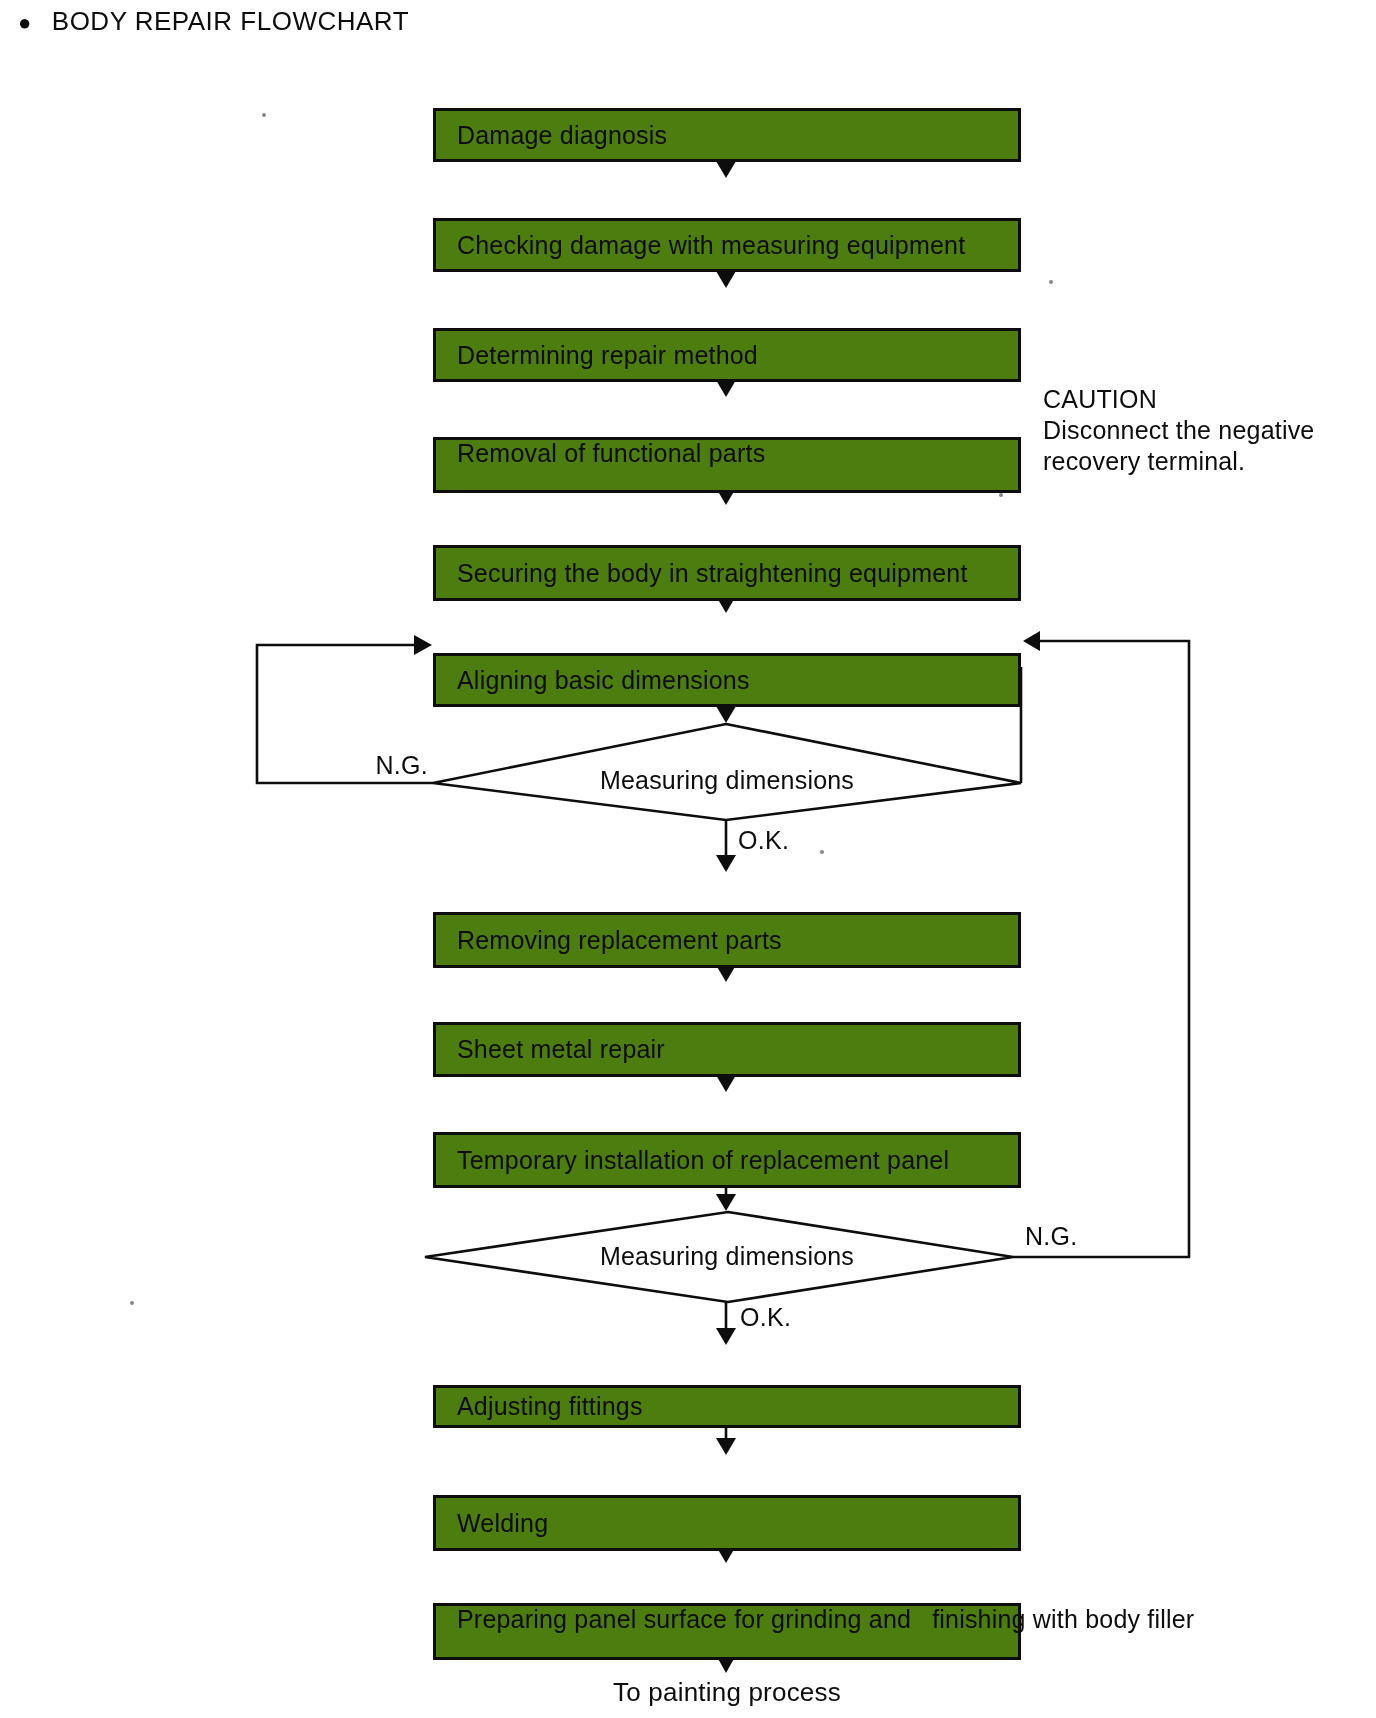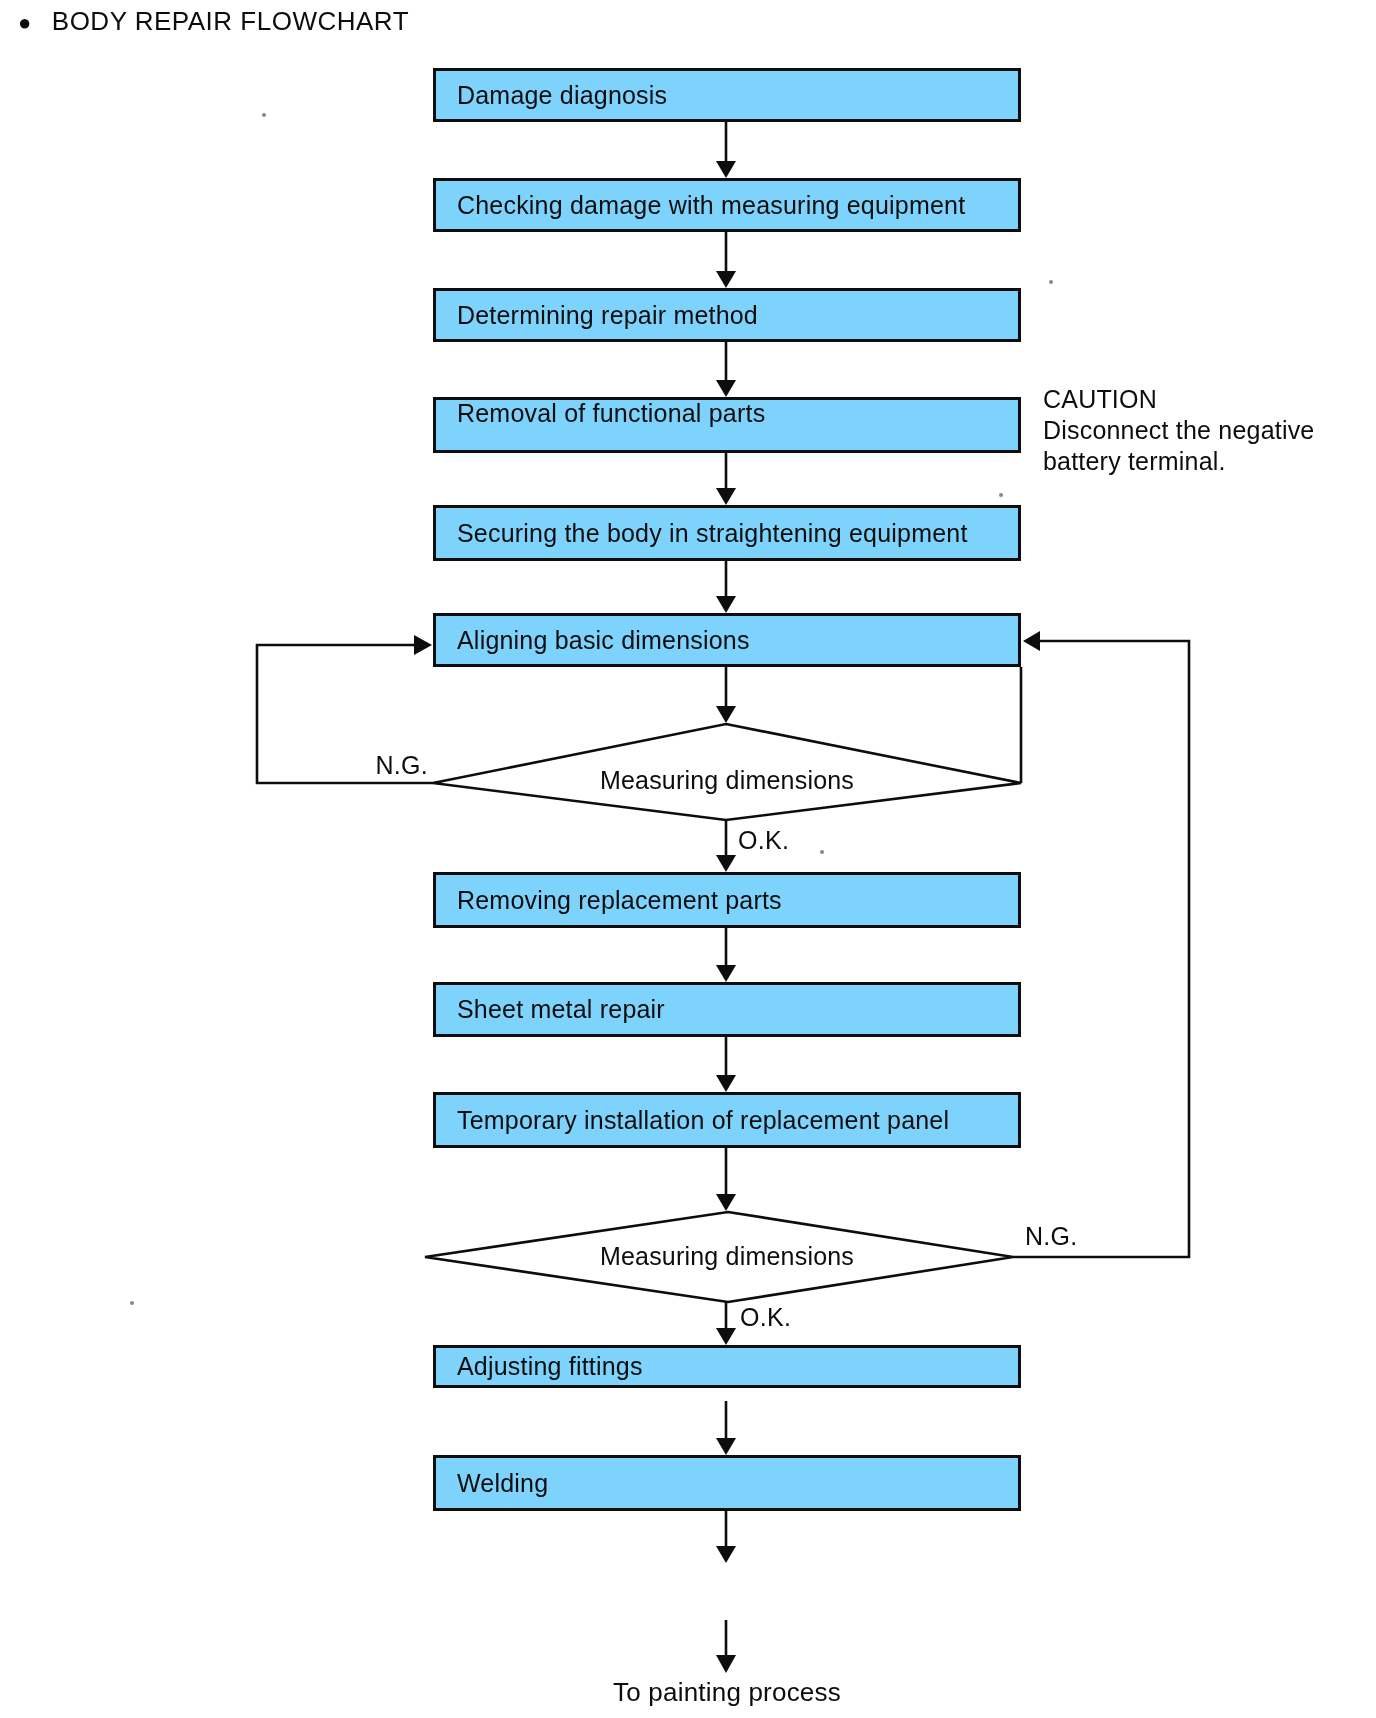--- a/index.html
+++ b/index.html
@@ -36,23 +36,24 @@
     font-size: 22px;
     line-height: 1;
     transform: translateY(1px);
   }
   .pbox {
     position: absolute;
     left: 433px;
     width: 588px;
     border: 3px solid #0d0d0d;
     box-sizing: border-box;
-    background: #7dd3fc;
+    background: #4d7c0f;
     display: flex;
     align-items: center;
+    margin-top: 40px;
   }
   .pbox .ptext {
     display: block;
     padding-left: 21px;
     font-size: 25px;
     letter-spacing: 0.2px;
     white-space: nowrap;
   }
   .pbox.two-line {
     flex-direction: row;
@@ -204,34 +205,38 @@
   </div>
 
   <div class="pbox" style="top:1345px;height:43px">
     <span class="ptext">Adjusting fittings</span>
   </div>
 
   <div class="pbox" style="top:1455px;height:56px">
     <span class="ptext">Welding</span>
   </div>
 
+  <div class="pbox two-line" style="top:1563px;height:57px">
+    <span class="ptext">Preparing panel surface for grinding and</span>
+    <span class="ptext">finishing with body filler</span>
+  </div>
 
   <div class="dlabel" style="top:766px">Measuring dimensions</div>
   <div class="dlabel" style="top:1242px">Measuring dimensions</div>
 
   <div class="elabel right-align" style="left:352px;top:751px;width:76px">N.G.</div>
   <div class="elabel" style="left:738px;top:826px">O.K.</div>
   <div class="elabel" style="left:1025px;top:1222px">N.G.</div>
   <div class="elabel" style="left:740px;top:1303px">O.K.</div>
 
 
   <div class="note" style="left:1043px;top:384px;line-height:31px">
     <span>CAUTION</span>
     <span>Disconnect the negative</span>
-    <span>battery terminal.</span>
+    <span>recovery terminal.</span>
   </div>
 
   <div class="terminal-label">To painting process</div>
 
   <span class="speck" style="left:262px;top:113px"></span>
   <span class="speck" style="left:1049px;top:280px"></span>
   <span class="speck" style="left:999px;top:493px"></span>
   <span class="speck" style="left:130px;top:1301px"></span>
   <span class="speck" style="left:820px;top:850px"></span>
 

